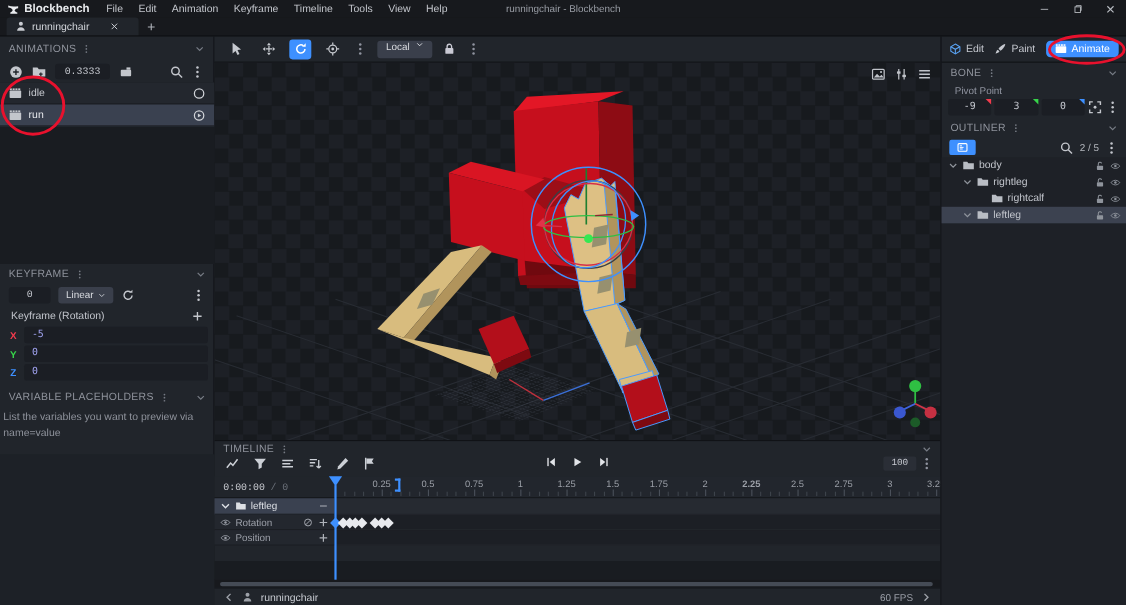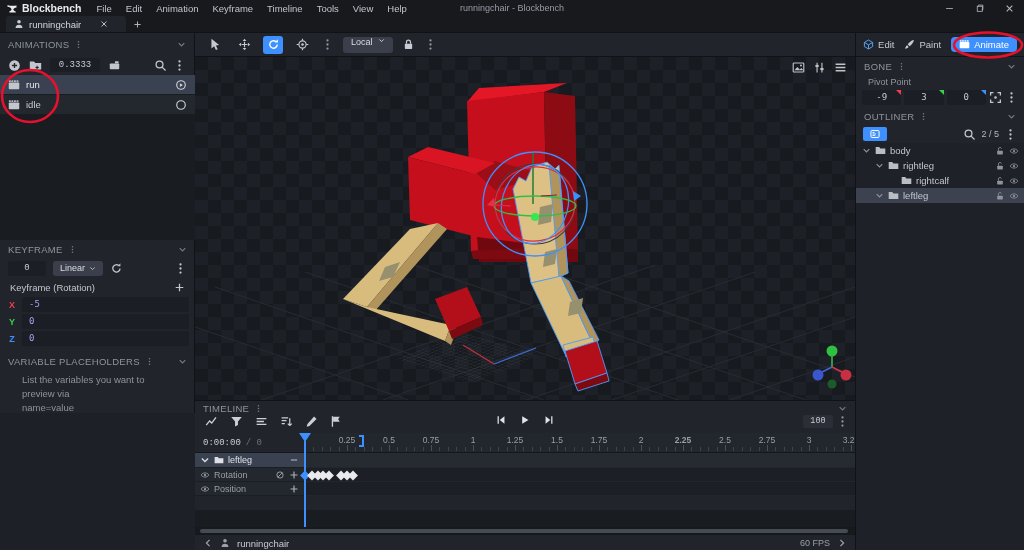--- a/index.html
+++ b/index.html
@@ -59,21 +59,21 @@
 #kf-toolbar .right{margin-left:auto}
 #kf-section{height:18px;display:flex;align-items:center;padding:0 10px;font-size:9.5px;color:#c3c6cd}
 #kf-section .ic{margin-left:auto;color:#c3c6cc;width:11px;height:11px}
 .axis-row{height:17px;display:flex;align-items:center;gap:4px;padding:0 6px 0 6px}
 .axis-letter{width:12px;font-weight:bold;font-size:9px;text-align:center}
 .ax-x{color:#f23b4d}.ax-y{color:#37d34a}.ax-z{color:#3e90ff}
 .axis-input{flex:1;height:15px;background:#1b1e24;border-radius:2px;padding:0 7px;font-size:9px;line-height:15px;color:#a2a4f2;font-family:"DejaVu Sans Mono",monospace}
 
 
 #vp-panel{position:absolute;top:319px;left:0;width:195px}
-#vp-hint{padding:3px 22px;font-size:9.5px;color:#8e929b;line-height:14px}
+#vp-hint{padding:3px 3px;font-size:9.5px;color:#8e929b;line-height:14px}
 #left-lower{position:absolute;top:380px;left:0;width:195px;height:137px;background:#1d2127}
 
 
 #vp-toolbar{position:absolute;top:0;left:0;width:660px;height:24px;background:#21252b;display:flex;align-items:center;gap:9px;padding:0 10px;border-bottom:1px solid #101216}
 .tool{width:20px;height:18px;display:flex;align-items:center;justify-content:center;color:#c6c9cf;border-radius:3px}
 .tool.active{background:#3e90ff;color:#fff}
 #space-btn{height:16px;background:#3a3f4b;border-radius:3px;display:flex;align-items:flex-start;gap:5px;padding:0 8px;font-size:9px;color:#dadce1}
 #space-btn .ic{width:7px;height:7px}
 #vp-toolbar .sep{color:#9094a0}
 
@@ -403,36 +403,36 @@
     <span class="right">
       <svg class="ic" viewBox="0 0 16 16">
           <use href="#i-search"></use>
         </svg>
       <svg class="ic" viewBox="0 0 16 16">
           <use href="#i-dots"></use>
         </svg>
     </span>
   </div>
   <div id="anim-list">
+      <div class="anim-row">
+        <svg class="ic" viewBox="0 0 16 16">
+          <use href="#i-film"></use>
+        </svg>
+        <span class="anim-name">idle</span>
+        <svg class="ic right" viewBox="0 0 16 16">
+          <use href="#i-circle"></use>
+        </svg>
+      </div>
       <div class="anim-row sel">
         <svg class="ic" viewBox="0 0 16 16">
           <use href="#i-film"></use>
         </svg>
         <span class="anim-name">run</span>
         <svg class="ic right" viewBox="0 0 16 16">
           <use href="#i-play-circle"></use>
-        </svg>
-      </div>
-      <div class="anim-row">
-        <svg class="ic" viewBox="0 0 16 16">
-          <use href="#i-film"></use>
-        </svg>
-        <span class="anim-name">idle</span>
-        <svg class="ic right" viewBox="0 0 16 16">
-          <use href="#i-circle"></use>
         </svg>
       </div>
     </div>
 
   <div id="kf-panel">
     <div class="phead">
       <span>KEYFRAME</span>
       <svg class="ic" viewBox="0 0 16 16">
           <use href="#i-dots"></use>
         </svg>

